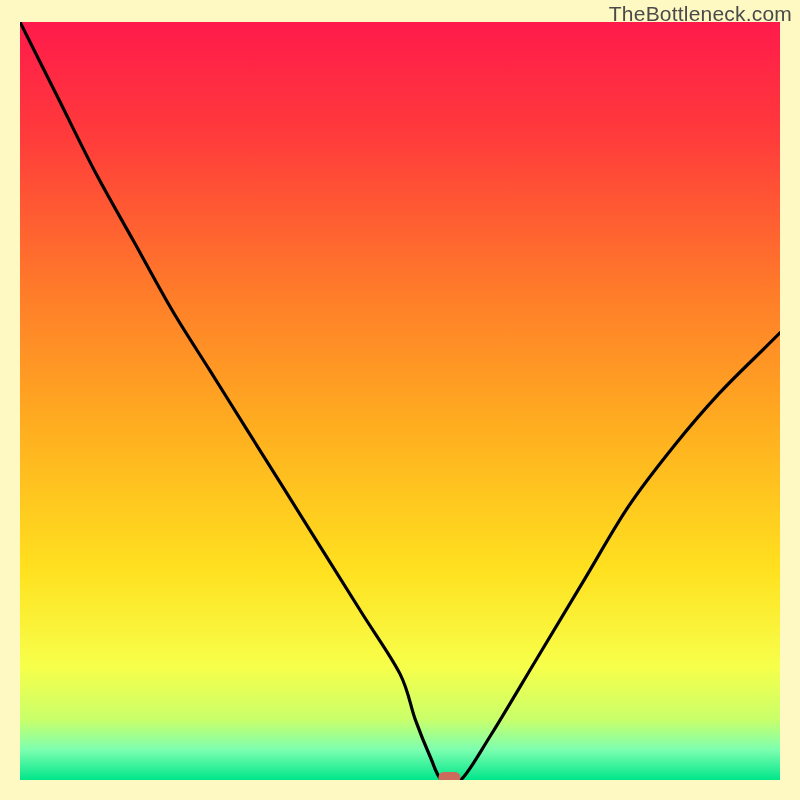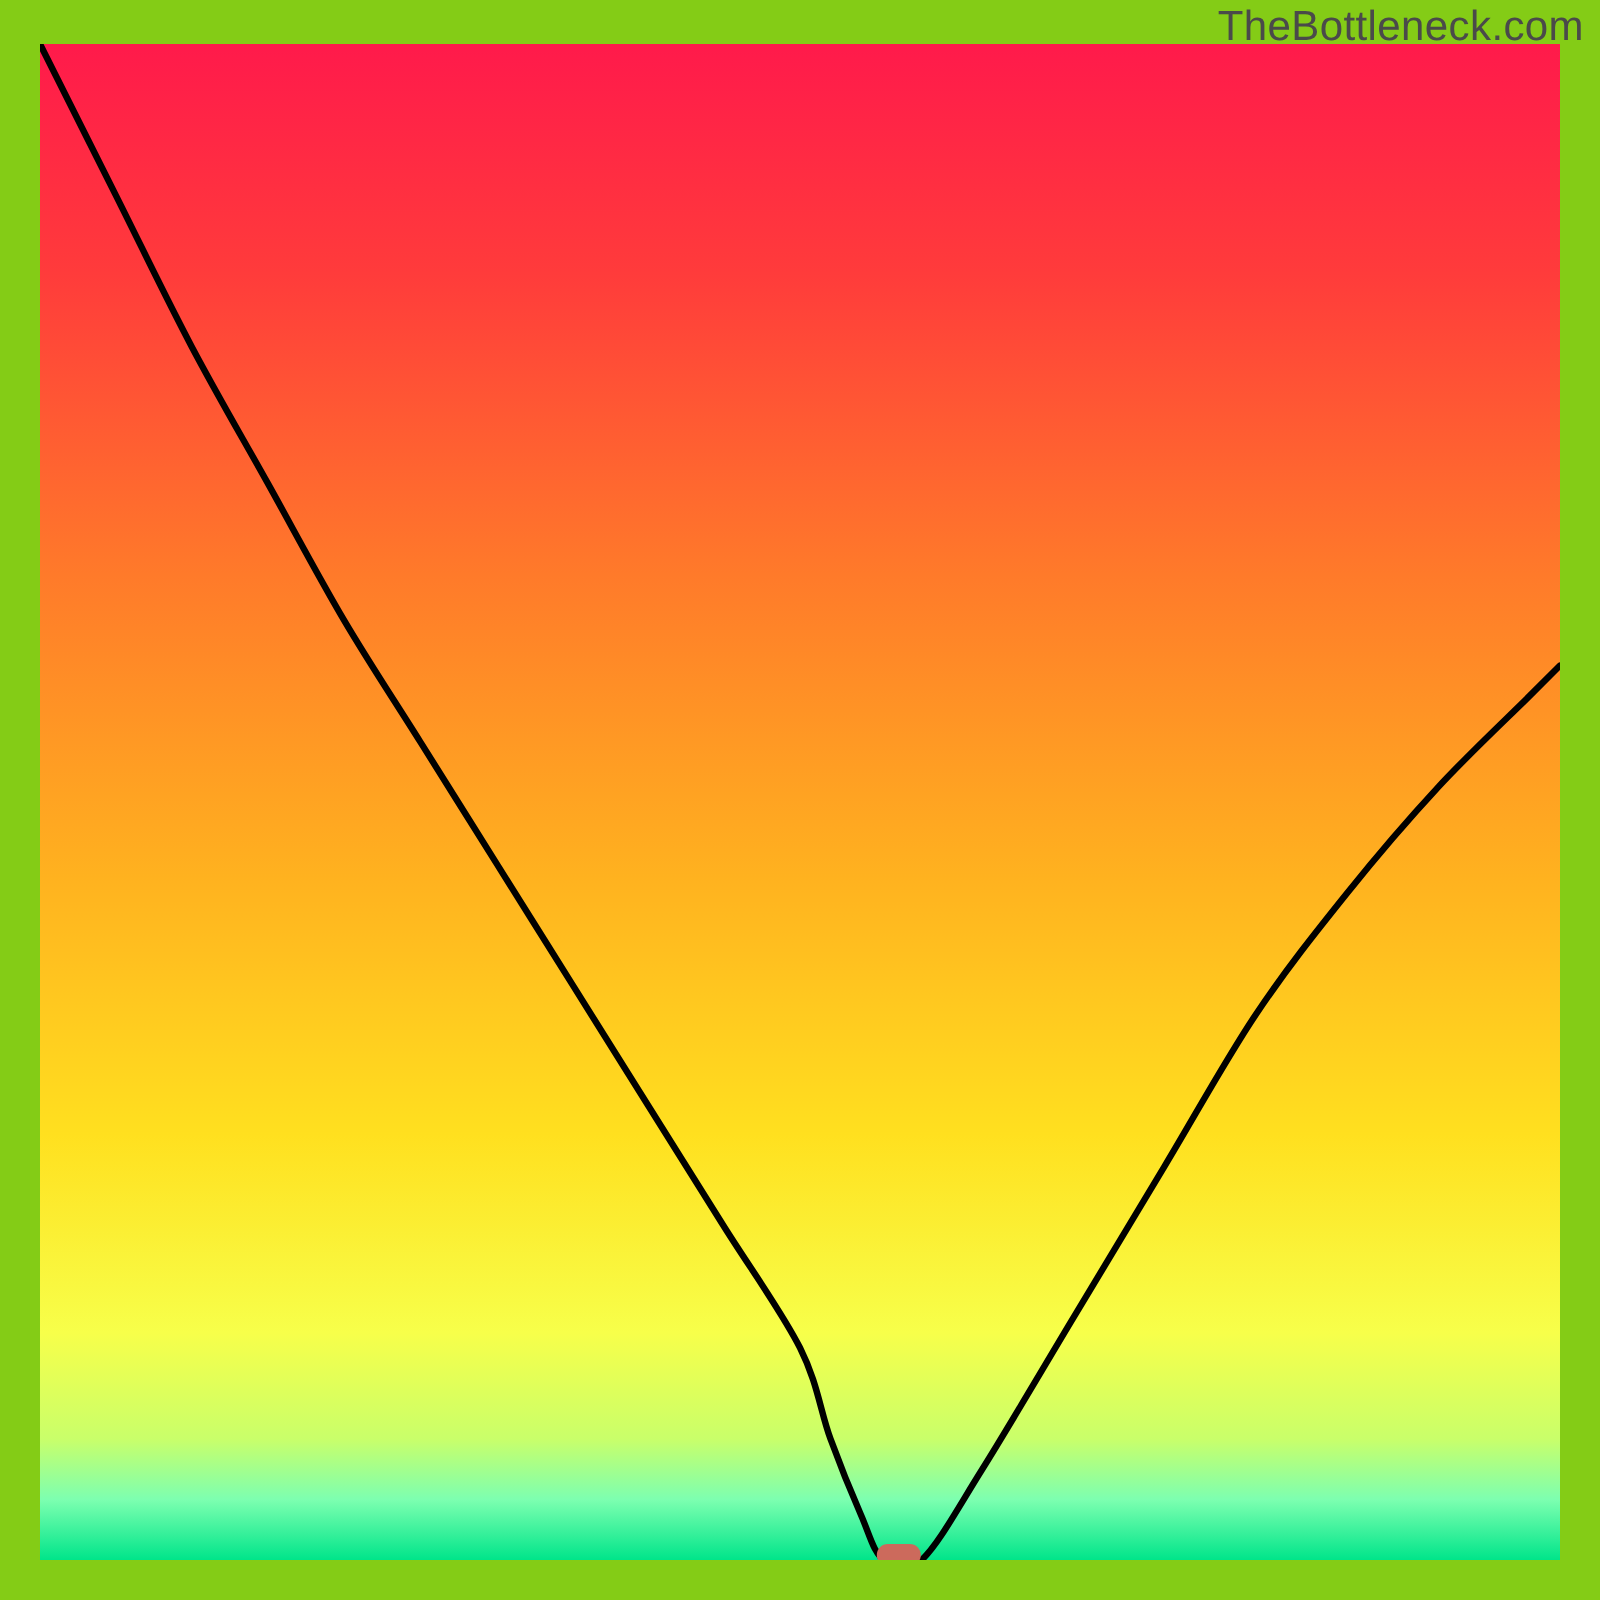--- a/index.html
+++ b/index.html
@@ -8,21 +8,21 @@
     width: 800px;
     height: 800px;
     background: #000;
     font-family: Arial, Helvetica, sans-serif;
     overflow: hidden;
   }
   .frame {
     position: relative;
     width: 800px;
     height: 800px;
-    background: #84cc16;
+    background: #fef9c3;
   }
   .watermark {
     position: absolute;
     top: 2px;
     right: 8px;
     color: #4a4a4a;
     font-size: 21px;
     font-weight: 500;
     letter-spacing: 0.2px;
     z-index: 10;

